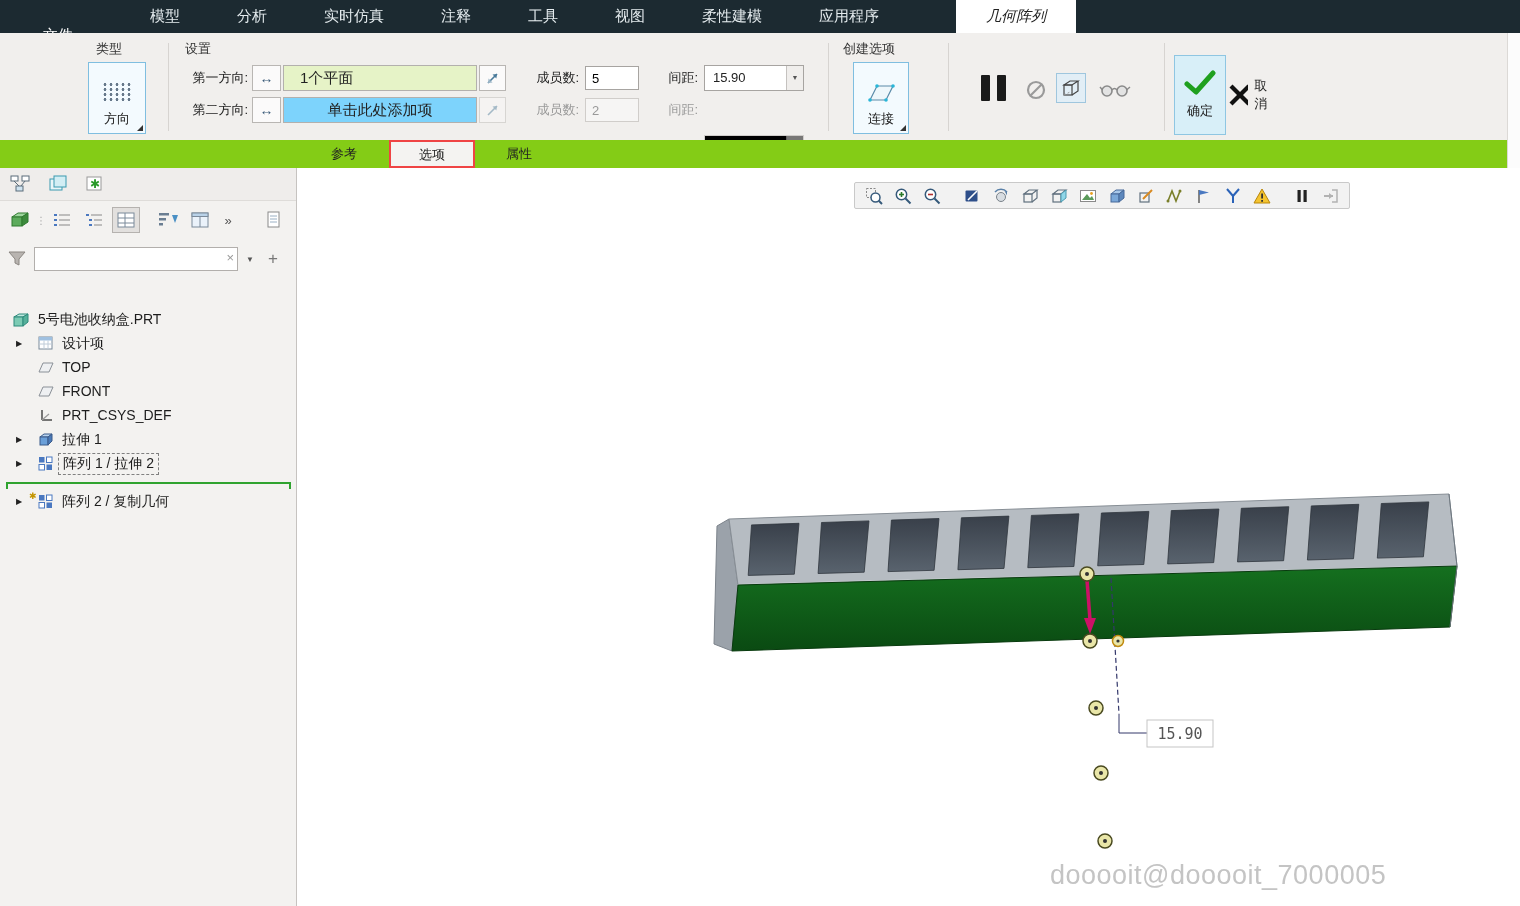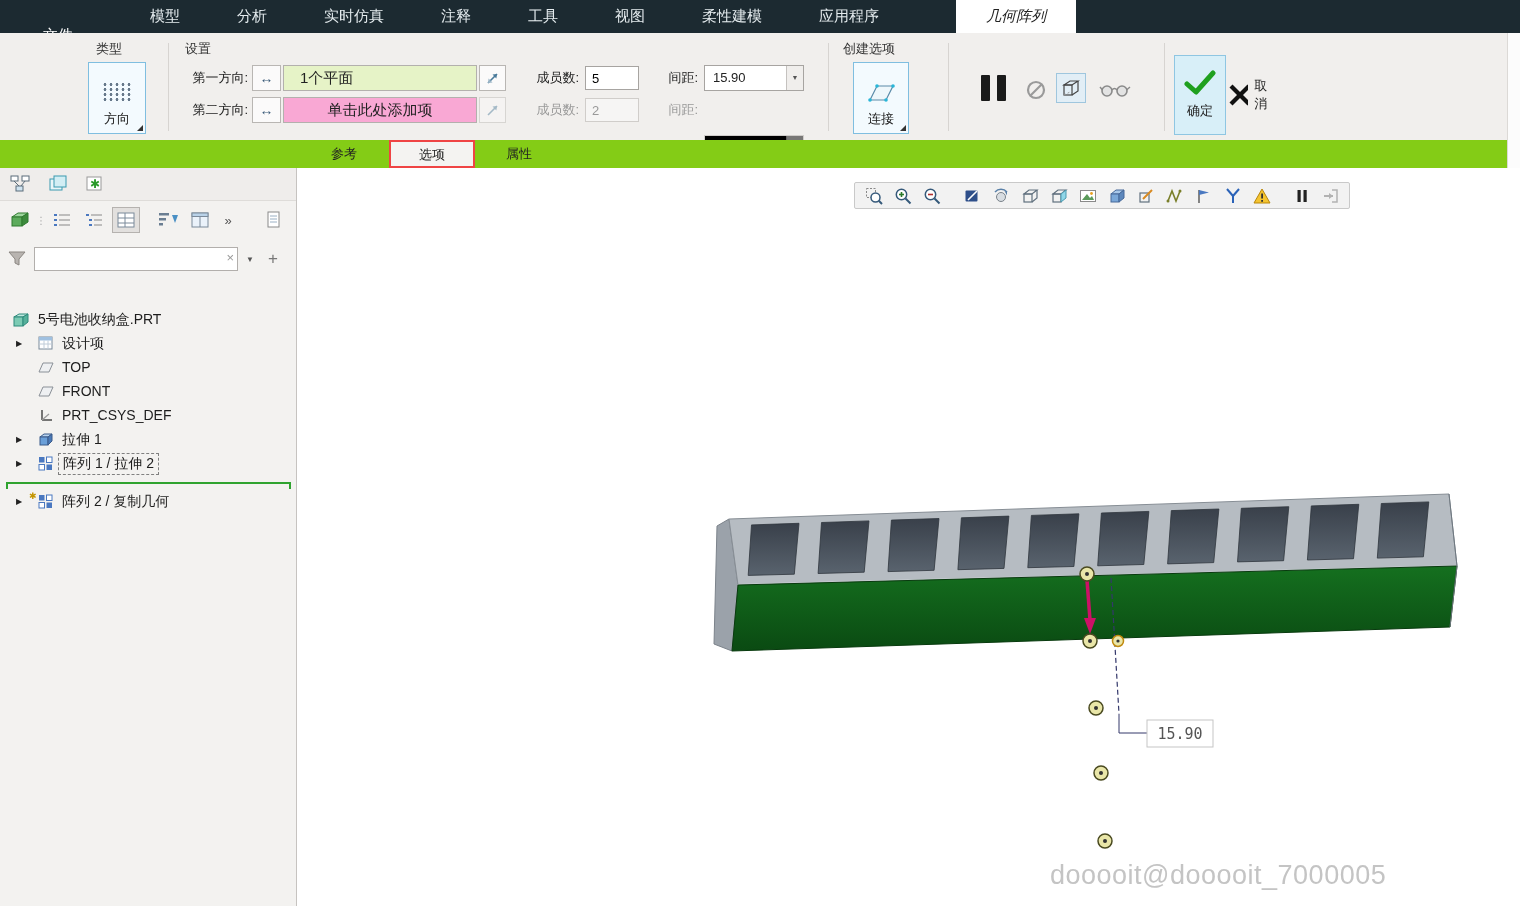--- a/index.html
+++ b/index.html
@@ -29,21 +29,21 @@
     background-image:radial-gradient(circle,#66788a 1.3px,transparent 1.6px);
     background-size:6px 5px; }
   .rlabel { position:absolute; height:26px; line-height:26px; font-size:13px; color:#222;
     text-align:right; }
   .sq-btn { position:absolute; width:29px; height:26px; background:#fbfafa;
     border:1px solid #b9b6b3; display:flex; align-items:center; justify-content:center;
     color:#3a5a78; font-size:14px; cursor:pointer; }
   .dir-field { position:absolute; width:194px; height:26px; border:1px solid #b3b0ad;
     font-size:15px; line-height:24px; color:#222; }
   .dir-field.green { background:#e6f3c7; padding-left:16px; }
-  .dir-field.purple { background:#f9a8d4; text-align:center; }
+  .dir-field.purple { background:#7dd3fc; text-align:center; }
   .num-input { position:absolute; width:54px; height:24px; border:1px solid #a7a4a1;
     font-size:13px; padding-left:6px; font-family:"Liberation Sans",sans-serif; background:#fff; }
   .num-input.disabled { color:#999; background:#f6f5f4; border-color:#d0cdca; }
   .combo { position:absolute; width:100px; height:26px; border:1px solid #a7a4a1; background:#fff;
     font-size:13px; line-height:24px; padding-left:8px; color:#222; }
   .combo .caret { position:absolute; right:0; top:0; width:17px; height:24px; background:#f0eeec;
     border-left:1px solid #c5c2bf; display:flex; align-items:center; justify-content:center;
     font-size:7px; color:#555; cursor:pointer; }
   .combo.disabled { color:#999; background:#000000; border-color:#d0cdca;margin-top:38px; }
   .ctrl { position:absolute; display:flex; align-items:center; justify-content:center; cursor:pointer; }

